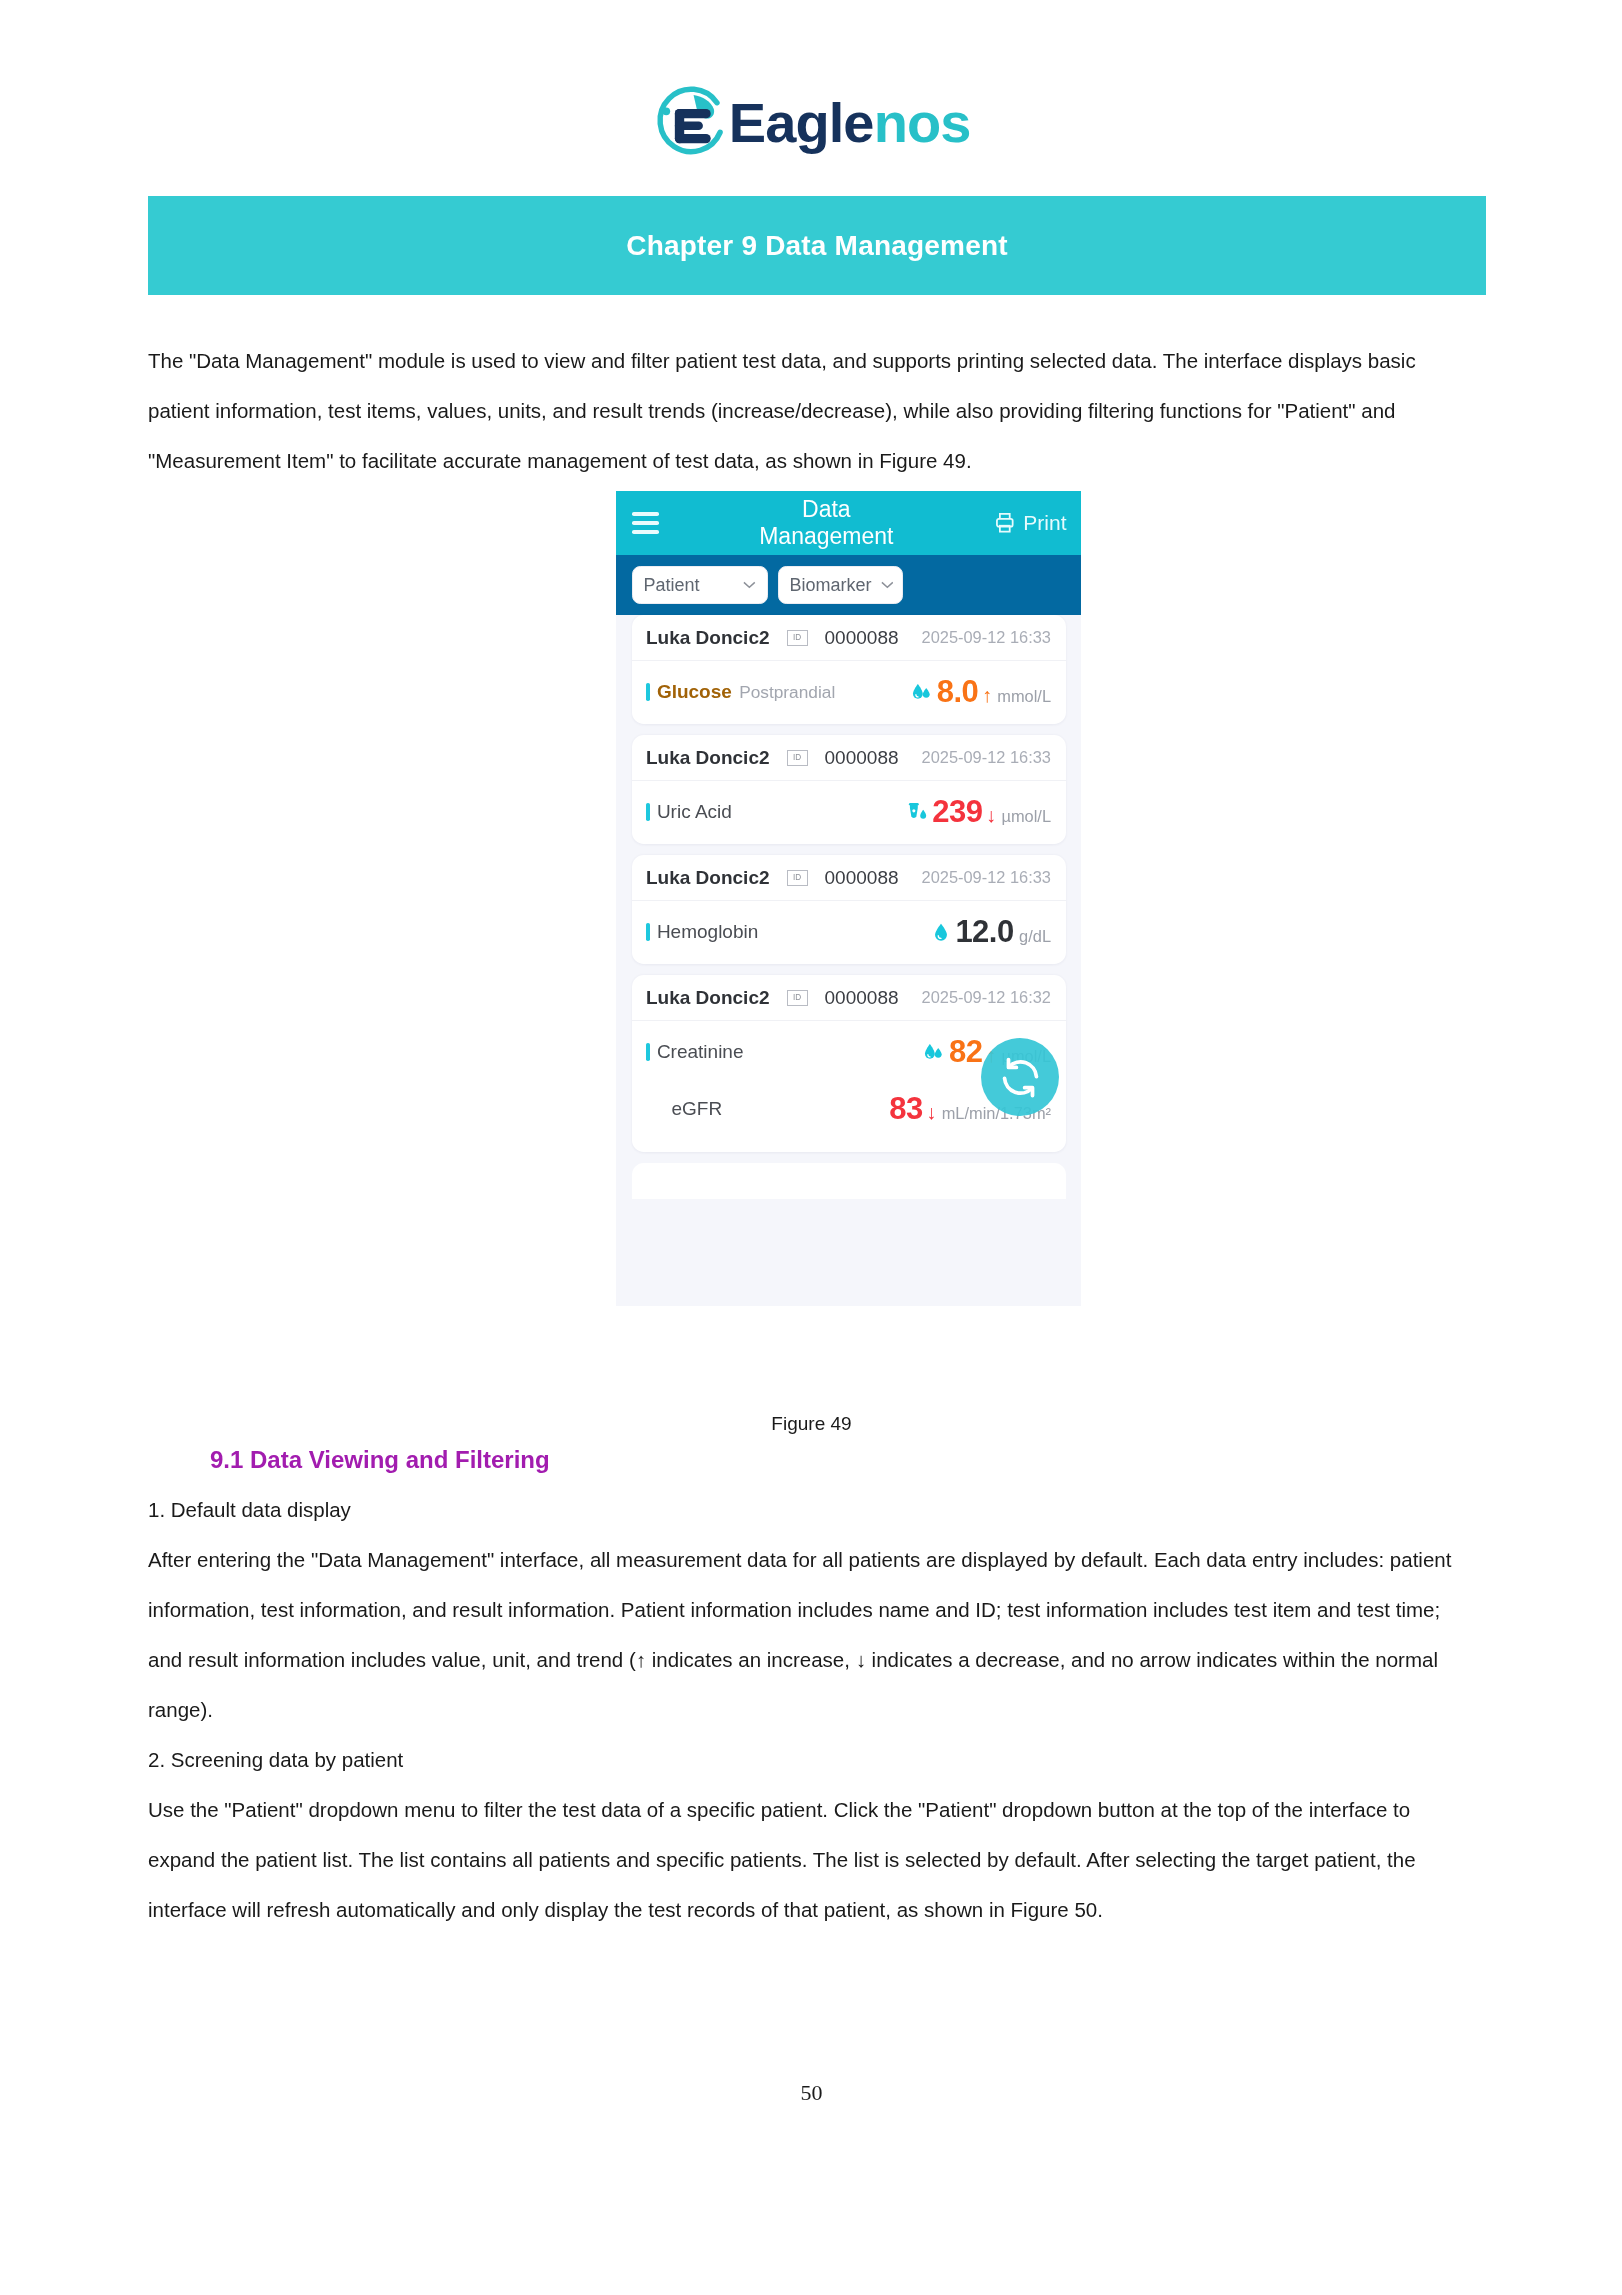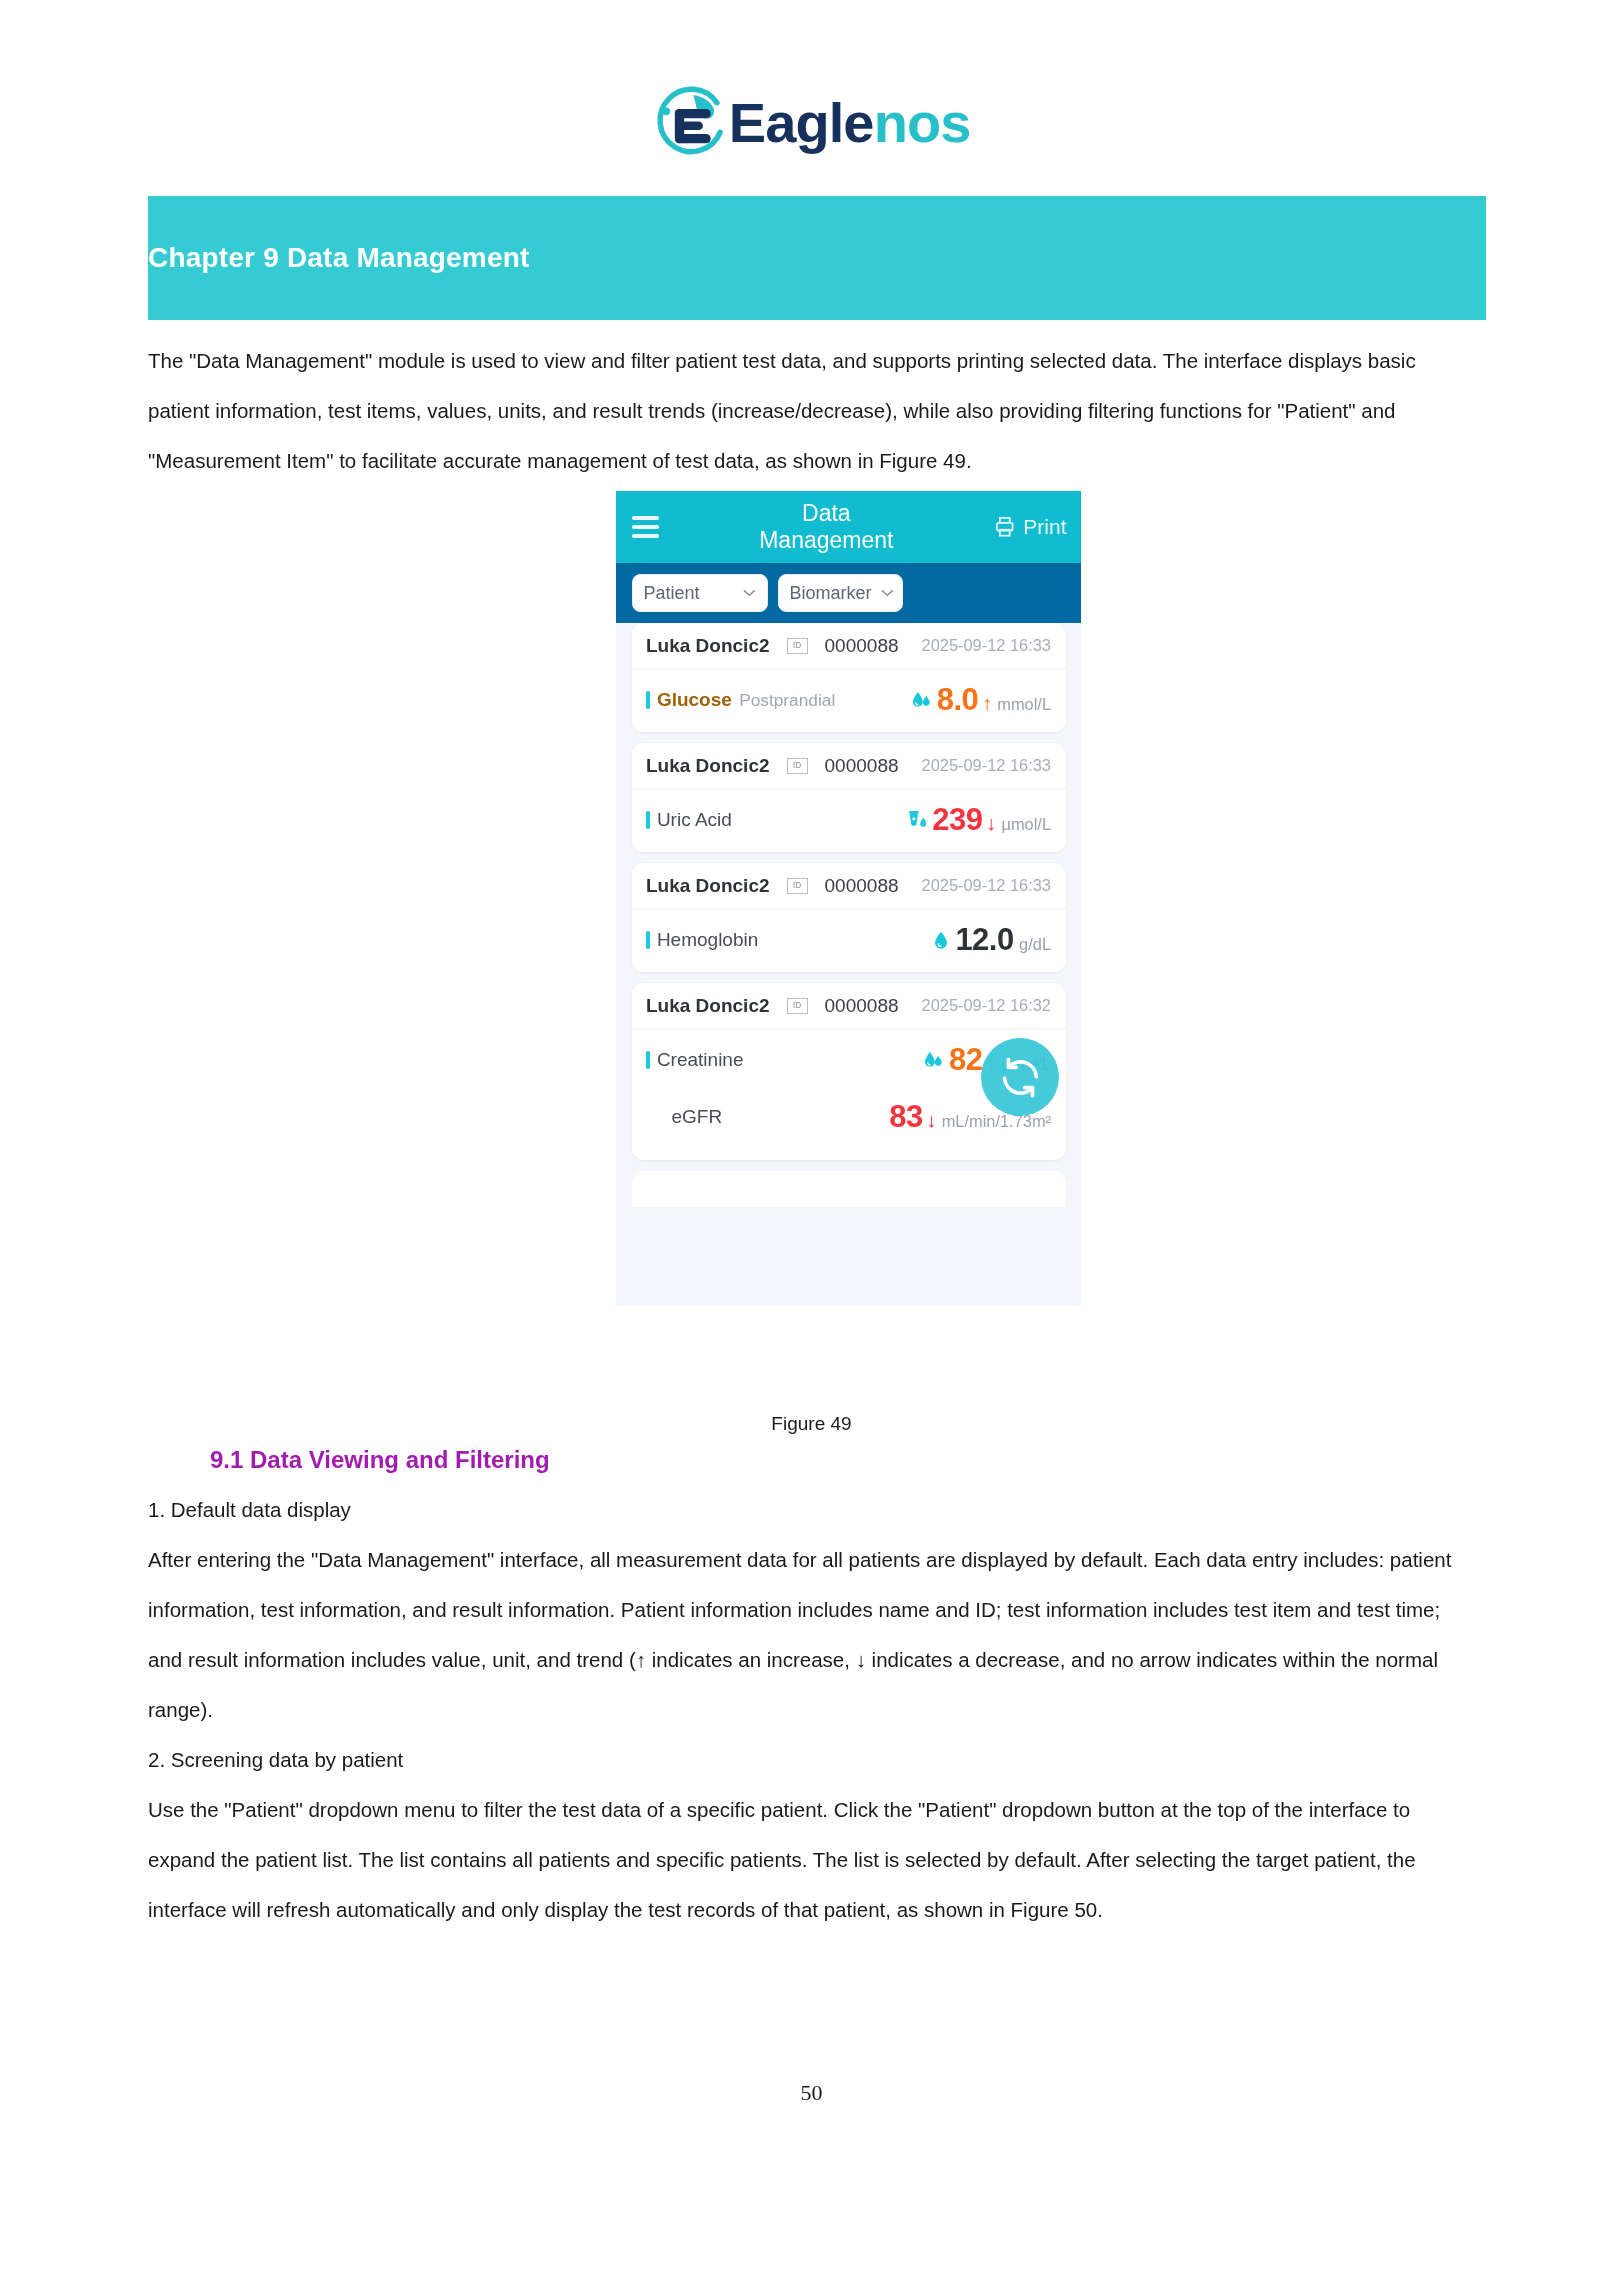--- a/index.html
+++ b/index.html
@@ -42,25 +42,25 @@
   }
   .logo-text .part-dark { color: #16325c; }
   .logo-text .part-teal { color: #28c0c8; }
 
   
   .chapter-banner {
     position: absolute;
     left: 148px;
     top: 196px;
     width: 1338px;
-    height: 124px;
+    height: 99px;
     background: #35cbd2;
     display: flex;
     align-items: center;
-    justify-content: flex-start;
+    justify-content: center;
   }
   .chapter-banner .title {
     color: #ffffff;
     font-size: 28px;
     font-weight: bold;
     letter-spacing: 0.2px;
   }
 
   
   .doc-body {
@@ -107,21 +107,21 @@
     left: 616px;
     top: 491px;
     width: 465px;
     height: 815px;
     background: #f5f6fb;
     overflow: hidden;
   }
 
   .app-header {
     position: relative;
-    height: 72px;
+    height: 64px;
     background: #11bcd1;
     display: flex;
     align-items: center;
     padding: 0 12.7px;
   }
   .hamburger {
     width: 27px;
     display: flex;
     flex-direction: column;
     gap: 5.5px;

